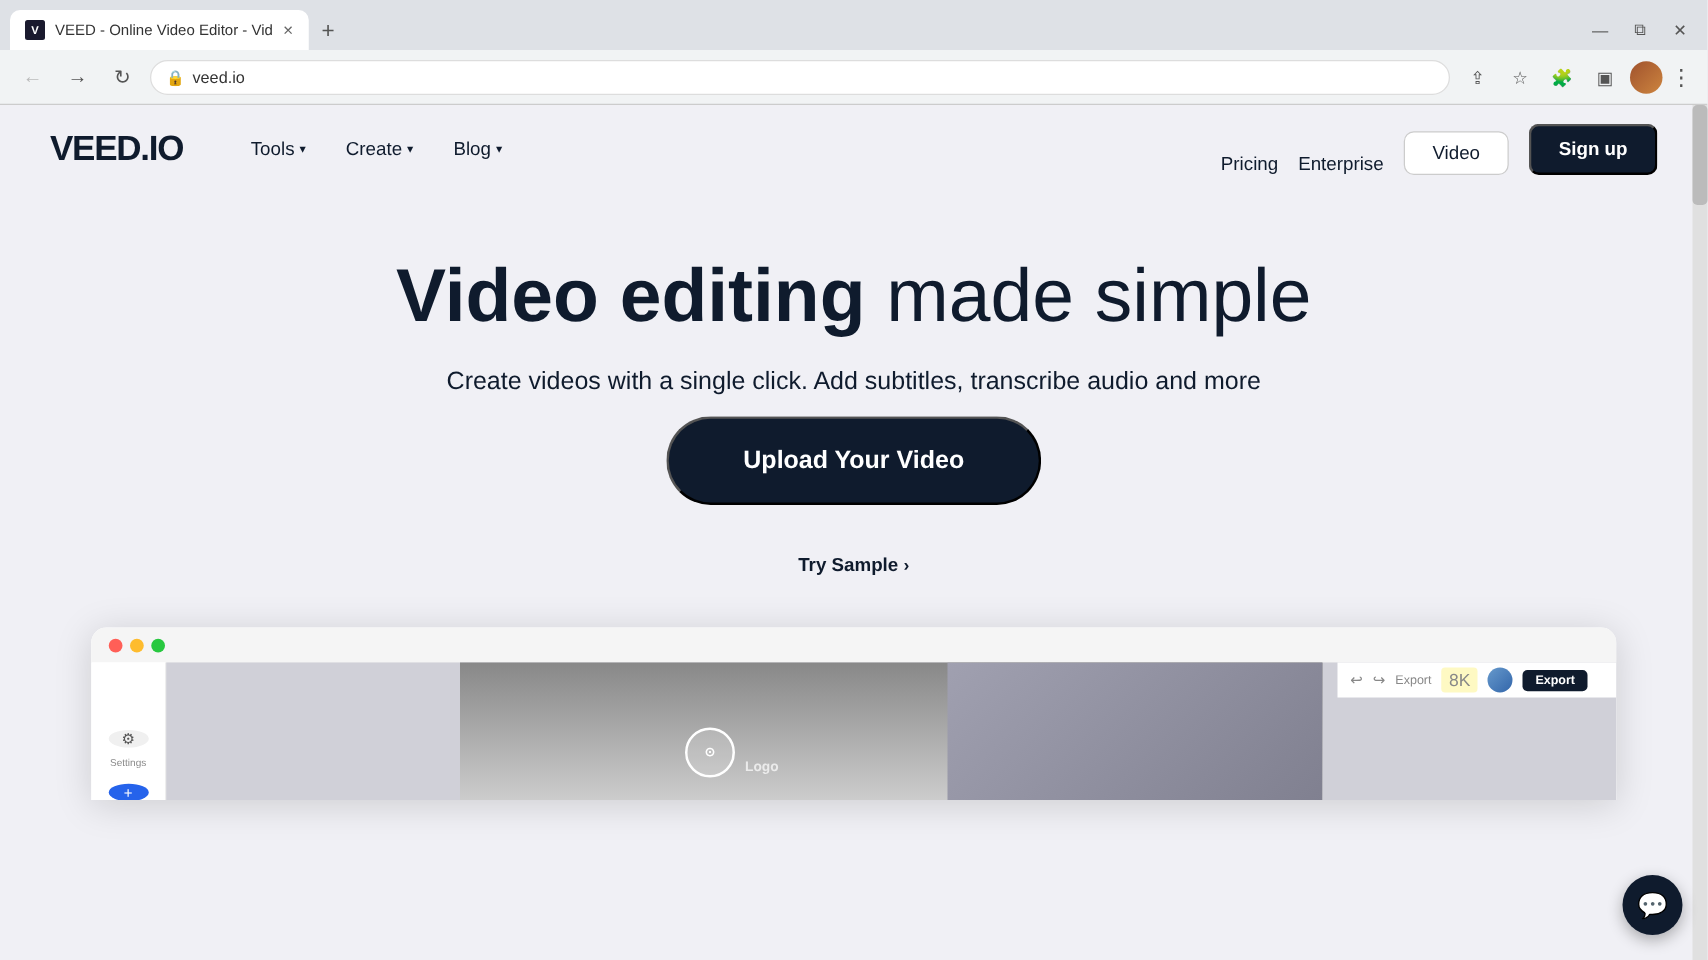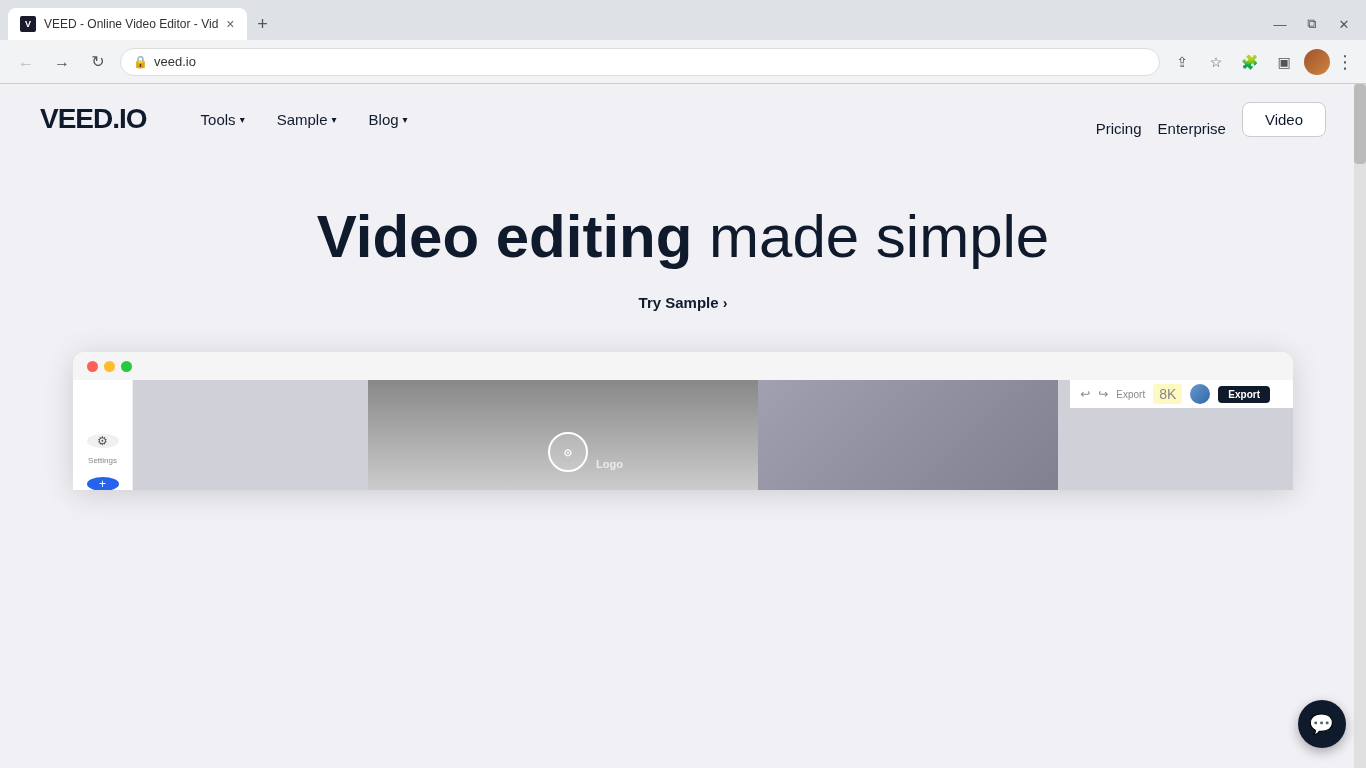--- a/index.html
+++ b/index.html
@@ -116,39 +116,44 @@
 <div class="website">
 
   <nav class="navbar">
     <a class="nav-logo">VEED.IO</a>
     <div class="nav-links">
       <div class="nav-item">
         <span>Tools</span>
         <span class="nav-chevron">▾</span>
       </div>
       <div class="nav-item">
-        <span>Sample</span>
+        <span>Create</span>
         <span class="nav-chevron">▾</span>
       </div>
       <div class="nav-item">
         <span>Blog</span>
         <span class="nav-chevron">▾</span>
       </div>
     </div>
     <div class="nav-right">
       <span class="nav-pricing">Pricing</span>
       <span class="nav-enterprise">Enterprise</span>
       <button class="nav-login">Video</button>
+      <button class="nav-signup">Sign up</button>
     </div>
   </nav>
 
   <div class="hero">
     <h1 class="hero-title">
       <strong>Video editing</strong><span> made simple</span>
     </h1>
+    <p class="hero-subtitle">Create videos with a single click. Add subtitles, transcribe audio and more</p>
+    <div style="margin-bottom: 20px;">
+      <button class="hero-cta">Upload Your Video</button>
+    </div>
     <div>
       <span class="hero-sample">
         <span>Try Sample</span>
         <span class="hero-sample-arrow">›</span>
       </span>
     </div>
   </div>
 
   <div class="editor-preview">
     <div class="editor-title-bar">

